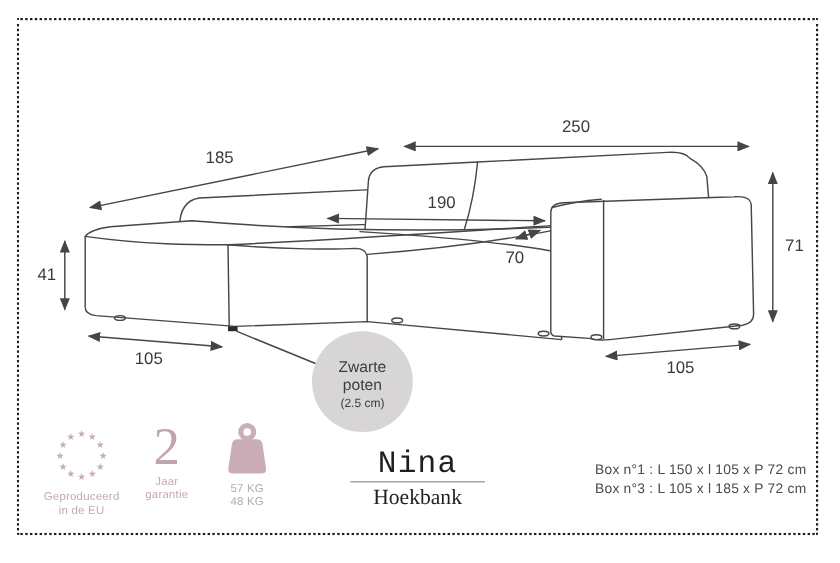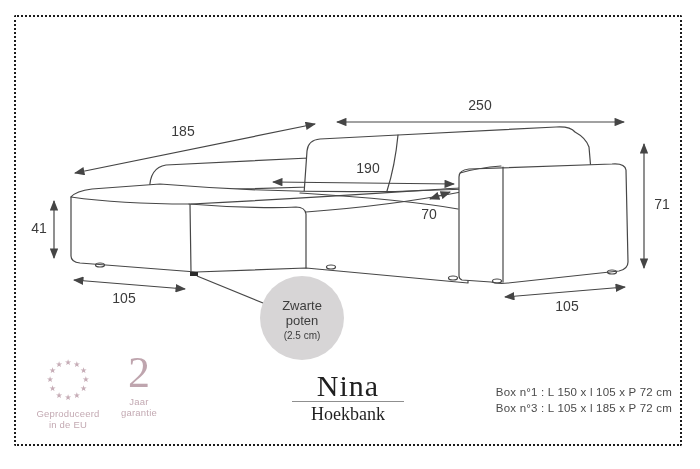--- a/index.html
+++ b/index.html
@@ -19,21 +19,21 @@
   .badge-wt  { left:178px; top:351px; width:56px; }
   .war-num {
     font-family:"Liberation Serif", serif; font-size:44px; line-height:46px;
     color:#bfa5ae; font-weight:400;
   }
   .badge-wt .cap { color:#b5abaf; }
   .product {
     position:absolute; left:277px; top:374px; width:142px; text-align:center;
     font-family:"Liberation Serif", serif; color:#1f1f1f;
   }
-  .product .name { font-size:30px; line-height:24px; letter-spacing:1px; }
+  .product .name { font-size:26px; line-height:24px; letter-spacing:1px;font-family:Liberation Mono, monospace; }
   .product .rule { width:112px; height:0; border-top:1px solid #8f8f8f; margin:3px auto 2px auto; }
   .product .cat { font-size:18px; line-height:20px; }
   .boxes {
     position:absolute; right:28px; top:384px; text-align:right;
     font-size:11.5px; line-height:16px; color:#4b4b4b; letter-spacing:.2px;margin-left:40px;
   }
 </style>
 </head>
 <body>
 
@@ -123,20 +123,29 @@
     <div class="cap">Geproduceerd</div>
     <div class="cap">in de EU</div>
   </div>
 
   <div class="badge badge-war">
     <div class="war-num">2</div>
     <div class="cap">Jaar</div>
     <div class="cap">garantie</div>
   </div>
 
+  <div class="badge badge-wt">
+    <svg width="40" height="46" viewBox="0 0 40 46">
+      <circle cx="20" cy="9" r="7.5" fill="#c9aeb8"></circle>
+      <circle cx="20" cy="9" r="3.2" fill="#ffffff"></circle>
+      <path d="M12,15 Q8,15 7.3,19 L4.3,39.5 Q3.7,43.5 7.5,43.5 L32.5,43.5 Q36.3,43.5 35.7,39.5 L32.7,19 Q32,15 28,15 Z" fill="#c9aeb8"></path>
+    </svg>
+    <div class="cap">57 KG</div>
+    <div class="cap">48 KG</div>
+  </div>
 
   <div class="product">
     <div class="name">Nina</div>
     <div class="rule"></div>
     <div class="cat">Hoekbank</div>
   </div>
 
   <div class="boxes">
     <div>Box n°1 : L 150 x l 105 x P 72 cm</div>
     <div>Box n°3 : L 105 x l 185 x P 72 cm</div>

